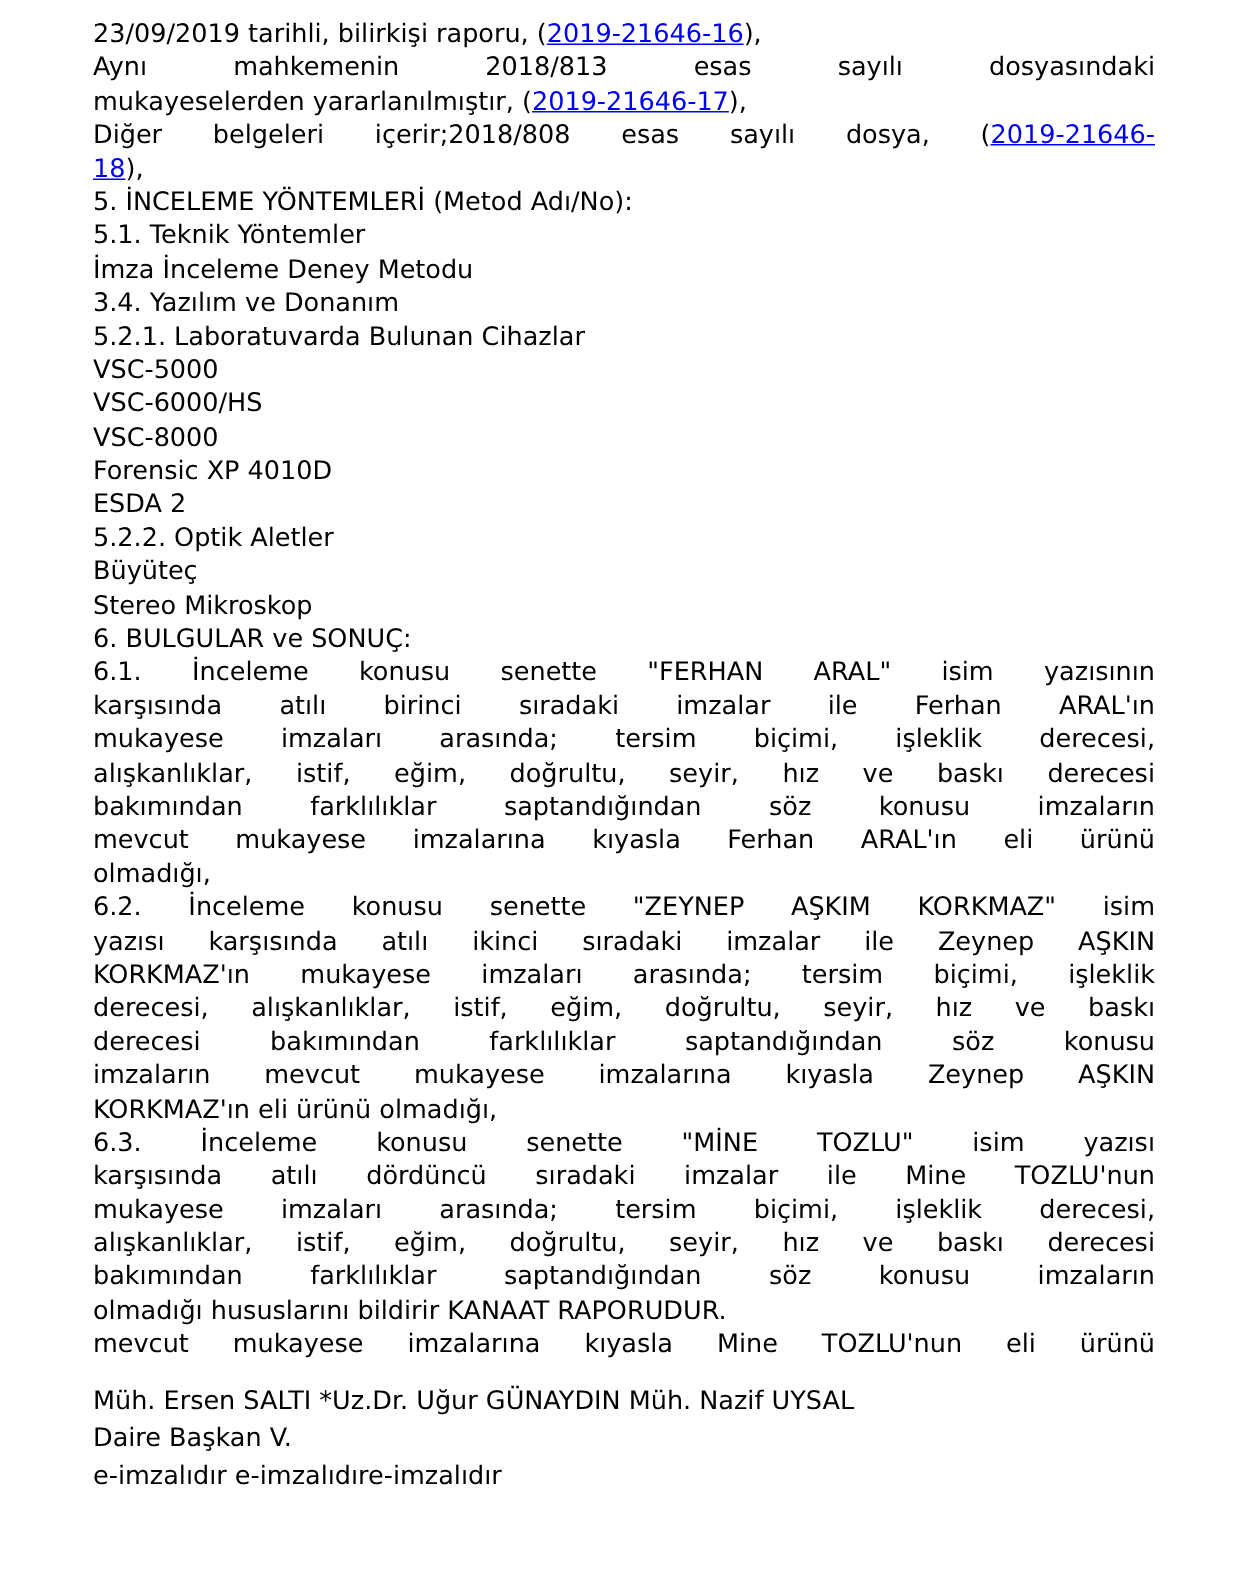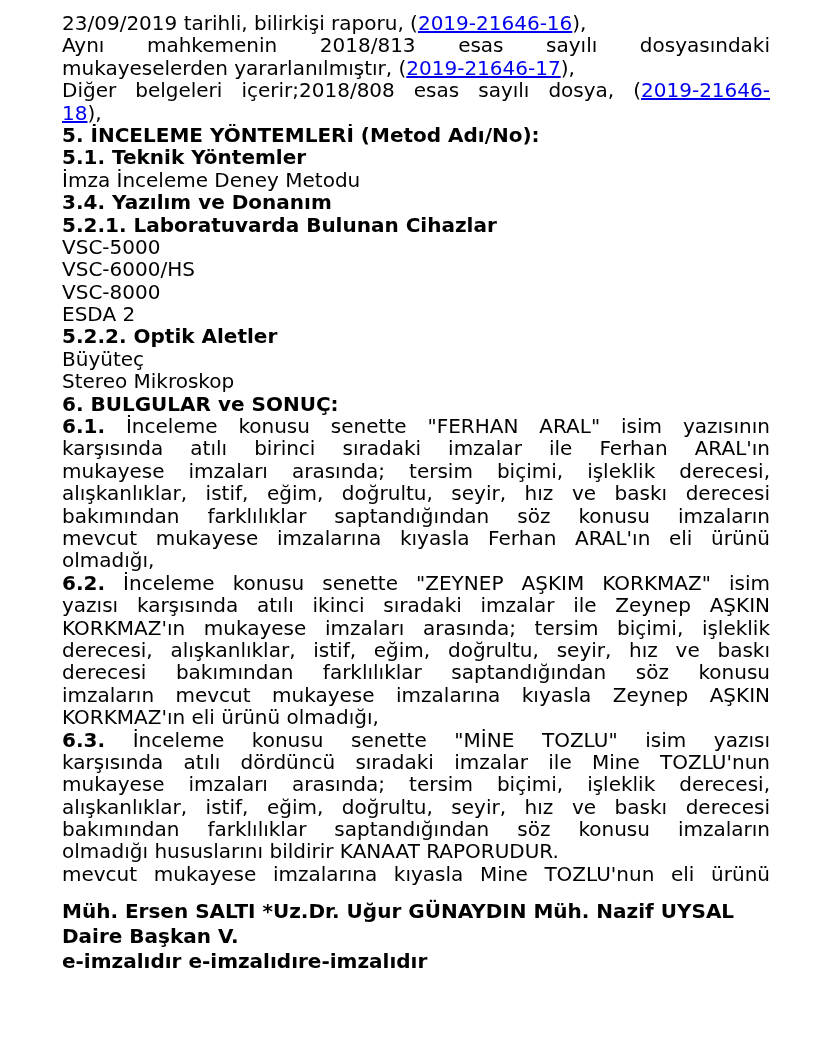--- a/index.html
+++ b/index.html
@@ -12,31 +12,31 @@
     height: 1056px;
     overflow: hidden;
     font-family: "DejaVu Sans", "Liberation Sans", sans-serif;
     color: #000000;
   }
   .doc {
     padding: 12px 58px 0 62px;
   }
   .block { margin: 0; }
   .line {
-    font-size: 20px;
+    font-size: 17px;
     line-height: 22.4px;
     height: 22.4px;
     overflow: hidden;
     white-space: normal;
   }
   .line.j {
     text-align: justify;
     text-align-last: justify;
   }
-  .line b { font-weight: bold; margin-top: 44px; }
+  .line b { font-weight: normal; margin-top: 44px; }
   a.lnk {
     color: #0000ee;
     text-decoration: underline;
     cursor: pointer;
   }
   .spacer { height: 14px; }
   .sig .line {
     font-weight: bold;
     line-height: 25px;
     height: 25px;
@@ -75,20 +75,23 @@
     <div class="block">
       <div class="line"><span>VSC-5000</span></div>
     </div>
     <div class="block">
       <div class="line"><span>VSC-6000/HS</span></div>
     </div>
     <div class="block">
       <div class="line"><span>VSC-8000</span></div>
     </div>
     <div class="block">
+      <div class="line"><span>Forensic XP 4010D</span></div>
+    </div>
+    <div class="block">
       <div class="line"><span>ESDA 2</span></div>
     </div>
     <div class="block">
       <div class="line"><b>5.2.2. Optik Aletler</b></div>
     </div>
     <div class="block">
       <div class="line"><span>Büyüteç</span></div>
     </div>
     <div class="block">
       <div class="line"><span>Stereo Mikroskop</span></div>

